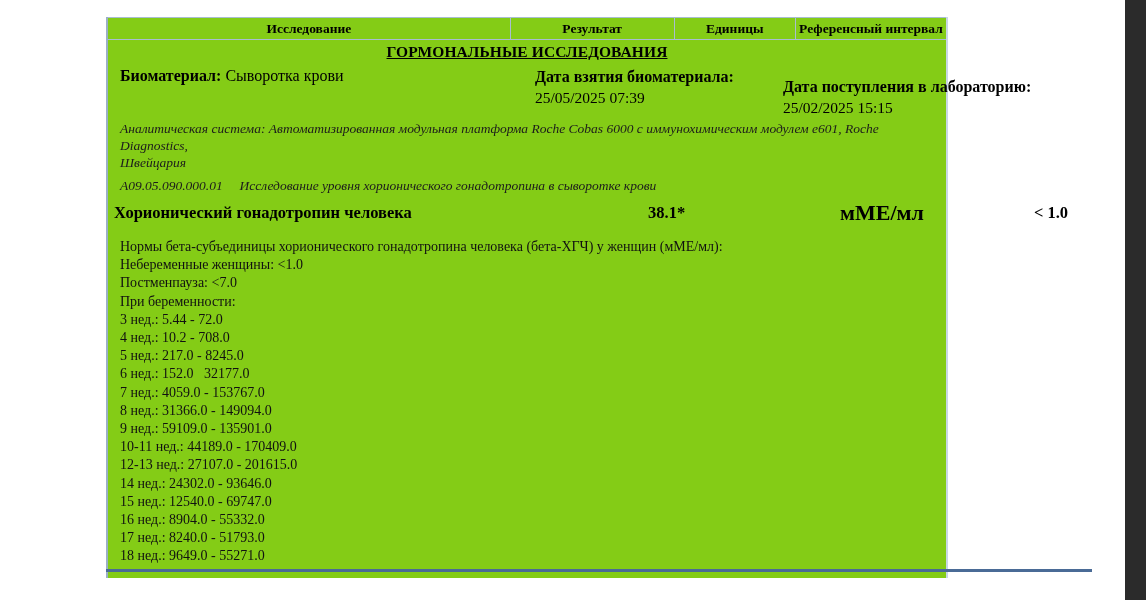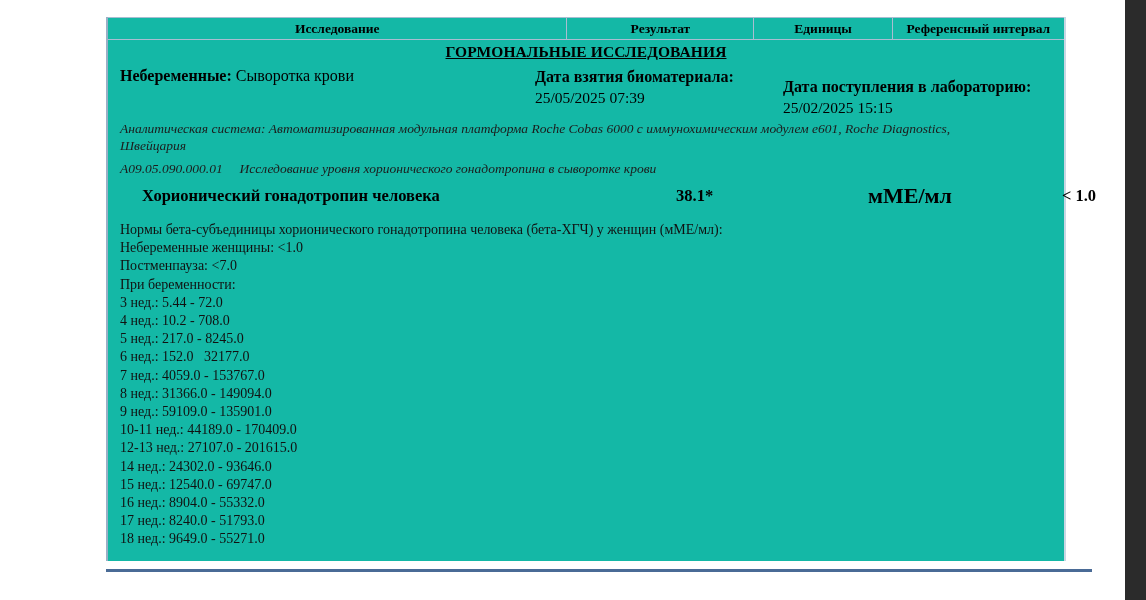--- a/index.html
+++ b/index.html
@@ -32,22 +32,22 @@
     width: 13px;
     height: 600px;
     background: #ffffff;
   }
 
   
   #document-page {
     position: absolute;
     left: 106px;
     top: 17px;
-    width: 960px;
-    background: #14b8a6;
+    width: 842px;
+    background: #84cc16;
     border-left: 2px solid #9aafc6;
     border-right: 2px solid #c9d7e4;
     box-sizing: border-box;
   }
   #document-page-bottom-rule {
     position: absolute;
     left: 106px;
     top: 569px;
     width: 986px;
     height: 3px;
@@ -153,21 +153,20 @@
   }
   #analytic-code-gap { display: inline-block; width: 10px; }
 
   
   #result-row {
     position: relative;
     height: 30px;
     padding-left: 6px;
     padding-top: 8px;
     box-sizing: border-box;
-    margin-left: 28px;
   }
   #result-name {
     font-weight: bold;
     font-size: 16.5px;
     line-height: 22px;
     color: #000;
   }
   #result-value {
     position: absolute;
     left: 540px;
@@ -228,21 +227,21 @@
     <div class="th-cell col-units">Единицы</div>
     <div class="th-cell col-reference">Референсный интервал</div>
   </div>
 
   <div id="section-title-row">
     <span id="section-title">ГОРМОНАЛЬНЫЕ ИССЛЕДОВАНИЯ</span>
   </div>
 
   <div id="biomaterial-row">
     <div id="biomaterial-line">
-      <span class="bold-label">Небеременные:</span>
+      <span class="bold-label">Биоматериал:</span>
       <span>Сыворотка крови</span>
     </div>
     <div id="collection-date-block">
       <div class="date-label">Дата взятия биоматериала:</div>
       <div class="date-value">25/05/2025 07:39</div>
     </div>
     <div id="received-date-block">
       <div class="date-label">Дата поступления в лабораторию:</div>
       <div class="date-value">25/02/2025 15:15</div>
     </div>

